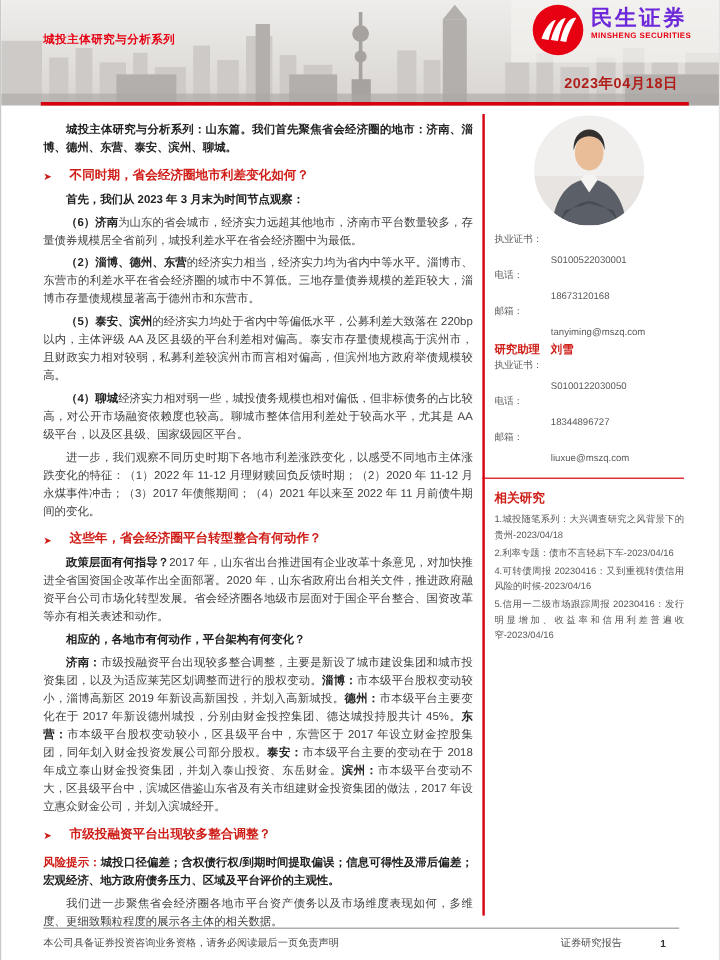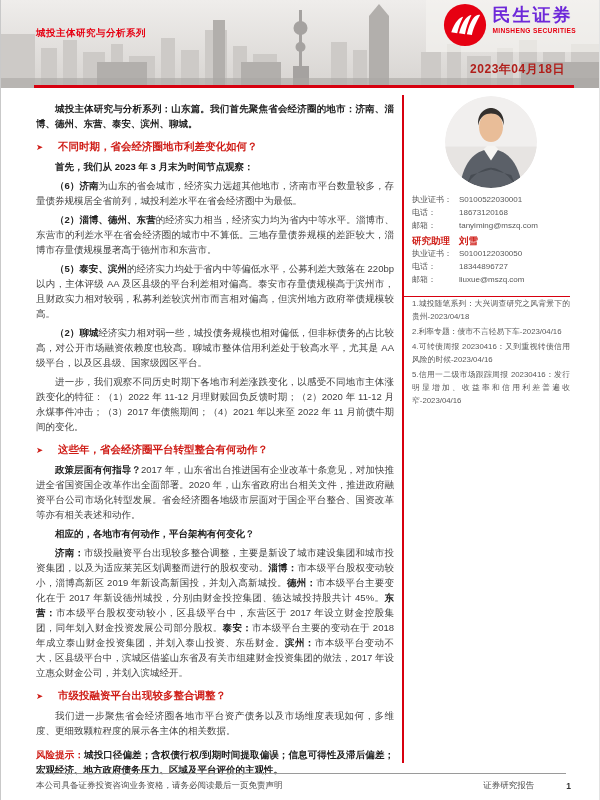--- a/index.html
+++ b/index.html
@@ -33,28 +33,28 @@
   
   .v-rule{position:absolute;left:401px;top:95px;width:2px;height:668px;background:#d7000f;}
 
   
   .sidebar{position:absolute;left:411px;top:95px;width:158px;}
   .avatar{width:92px;height:92px;border-radius:50%;margin:1px auto 6px auto;display:block;overflow:hidden;}
   .person-header{display:flex;font-size:9.5px;font-weight:bold;color:#cf1d17;line-height:14px;margin-top:2px;}
   .person-header .role{width:47px;flex:0 0 auto;}
   .info-row{display:flex;font-size:8px;color:#595959;line-height:12.8px;}
   .info-row .lbl{width:47px;flex:0 0 auto;}
-  .info-row .val{flex:1;word-break:break-all;}
+  .info-row .val{flex:1;word-break:break-all;margin-top:17px;}
   .side-rule{height:1.5px;background:#d7000f;margin:9px 0 0 -10px;width:168px;}
   .rel-heading{font-size:10.5px;font-weight:bold;color:#cf1d17;margin:9px 0 4px 0;}
   .rel-item{font-size:7.8px;color:#595959;line-height:13px;margin-bottom:2px;text-align:justify;}
 
   
   .footer-rule{position:absolute;left:35px;right:33px;top:773px;height:1px;background:#9a9a9a;}
-  .footer{position:absolute;left:35px;right:28px;top:780px;display:flex;justify-content:space-between;align-items:center;font-size:8.5px;color:#4d4d4d;}
+  .footer{position:absolute;left:35px;right:44px;top:780px;display:flex;justify-content:space-between;align-items:center;font-size:8.5px;color:#4d4d4d;}
   .footer-right{display:flex;align-items:center;gap:32px;}
   .page-num{font-weight:bold;color:#333;}
 </style>
 </head>
 <body>
 
 <div class="page">
 
   <div class="header">
     <svg class="skyline" viewBox="0 0 600 88" preserveAspectRatio="none">
@@ -127,35 +127,35 @@
   <div class="main">
       <p class="para"><span class="b">城投主体研究与分析系列：山东篇。我们首先聚焦省会经济圈的地市：济南、淄博、德州、东营、泰安、滨州、聊城。</span></p>
       <div class="sec-h">
         <span class="marker">➤</span>
         <span class="sec-h-text">不同时期，省会经济圈地市利差变化如何？</span>
       </div>
       <p class="para"><span class="b">首先，我们从 2023 年 3 月末为时间节点观察：</span></p>
       <p class="para"><span class="b">（6）济南</span><span>为山东的省会城市，经济实力远超其他地市，济南市平台数量较多，存量债券规模居全省前列，城投利差水平在省会经济圈中为最低。</span></p>
       <p class="para"><span class="b">（2）淄博、德州、东营</span><span>的经济实力相当，经济实力均为省内中等水平。淄博市、东营市的利差水平在省会经济圈的城市中不算低。三地存量债券规模的差距较大，淄博市存量债规模显著高于德州市和东营市。</span></p>
       <p class="para"><span class="b">（5）泰安、滨州</span><span>的经济实力均处于省内中等偏低水平，公募利差大致落在 220bp 以内，主体评级 AA 及区县级的平台利差相对偏高。泰安市存量债规模高于滨州市，且财政实力相对较弱，私募利差较滨州市而言相对偏高，但滨州地方政府举债规模较高。</span></p>
-      <p class="para"><span class="b">（2）聊城</span><span>经济实力相对弱一些，城投债务规模也相对偏低，但非标债务的占比较高，对公开市场融资依赖度也较高。聊城市整体信用利差处于较高水平，尤其是 AA 级平台，以及区县级、国家级园区平台。</span></p>
+      <p class="para"><span class="b">（4）聊城</span><span>经济实力相对弱一些，城投债务规模也相对偏低，但非标债务的占比较高，对公开市场融资依赖度也较高。聊城市整体信用利差处于较高水平，尤其是 AA 级平台，以及区县级、国家级园区平台。</span></p>
       <p class="para"><span>进一步，我们观察不同历史时期下各地市利差涨跌变化，以感受不同地市主体涨跌变化的特征：（1）2022 年 11-12 月理财赎回负反馈时期；（2）2020 年 11-12 月永煤事件冲击；（3）2017 年债熊期间；（4）2021 年以来至 2022 年 11 月前债牛期间的变化。</span></p>
       <div class="sec-h">
         <span class="marker">➤</span>
         <span class="sec-h-text">这些年，省会经济圈平台转型整合有何动作？</span>
       </div>
       <p class="para"><span class="b">政策层面有何指导？</span><span>2017 年，山东省出台推进国有企业改革十条意见，对加快推进全省国资国企改革作出全面部署。2020 年，山东省政府出台相关文件，推进政府融资平台公司市场化转型发展。省会经济圈各地级市层面对于国企平台整合、国资改革等亦有相关表述和动作。</span></p>
       <p class="para"><span class="b">相应的，各地市有何动作，平台架构有何变化？</span></p>
       <p class="para"><span class="b">济南：</span><span>市级投融资平台出现较多整合调整，主要是新设了城市建设集团和城市投资集团，以及为适应莱芜区划调整而进行的股权变动。</span><span class="b">淄博：</span><span>市本级平台股权变动较小，淄博高新区 2019 年新设高新国投，并划入高新城投。</span><span class="b">德州：</span><span>市本级平台主要变化在于 2017 年新设德州城投，分别由财金投控集团、德达城投持股共计 45%。</span><span class="b">东营：</span><span>市本级平台股权变动较小，区县级平台中，东营区于 2017 年设立财金控股集团，同年划入财金投资发展公司部分股权。</span><span class="b">泰安：</span><span>市本级平台主要的变动在于 2018 年成立泰山财金投资集团，并划入泰山投资、东岳财金。</span><span class="b">滨州：</span><span>市本级平台变动不大，区县级平台中，滨城区借鉴山东省及有关市组建财金投资集团的做法，2017 年设立惠众财金公司，并划入滨城经开。</span></p>
       <div class="sec-h">
         <span class="marker">➤</span>
         <span class="sec-h-text">市级投融资平台出现较多整合调整？</span>
       </div>
+      <p class="para risk"><span class="b r">风险提示：</span><span class="b">城投口径偏差；含权债行权/到期时间提取偏误；信息可得性及滞后偏差；宏观经济、地方政府债务压力、区域及平台评价的主观性。</span></p>
       <p class="para"><span>我们进一步聚焦省会经济圈各地市平台资产债务以及市场维度表现如何，多维度、更细致颗粒程度的展示各主体的相关数据。</span></p>
-      <p class="para risk"><span class="b r">风险提示：</span><span class="b">城投口径偏差；含权债行权/到期时间提取偏误；信息可得性及滞后偏差；宏观经济、地方政府债务压力、区域及平台评价的主观性。</span></p>
     </div>
 
   <div class="v-rule"></div>
 
   <div class="sidebar">
     <svg class="avatar" viewBox="0 0 100 100">
       <defs>
           <clipPath id="av">
             <circle cx="50" cy="50" r="50"></circle>
           </clipPath>
@@ -195,20 +195,21 @@
     <div class="info-row">
       <span class="lbl">电话：</span>
       <span class="val">18344896727</span>
     </div>
     <div class="info-row">
       <span class="lbl">邮箱：</span>
       <span class="val">liuxue@mszq.com</span>
     </div>
 
     <div class="side-rule"></div>
+    <div class="rel-heading">相关研究</div>
     <div>
         <div class="rel-item">1.城投随笔系列：大兴调查研究之风背景下的贵州-2023/04/18</div>
         <div class="rel-item">2.利率专题：债市不言轻易下车-2023/04/16</div>
         <div class="rel-item">4.可转债周报 20230416：又到重视转债信用风险的时候-2023/04/16</div>
         <div class="rel-item">5.信用一二级市场跟踪周报 20230416：发行明显增加、收益率和信用利差普遍收窄-2023/04/16</div>
       </div>
   </div>
 
   <div class="footer-rule"></div>
   <div class="footer">

